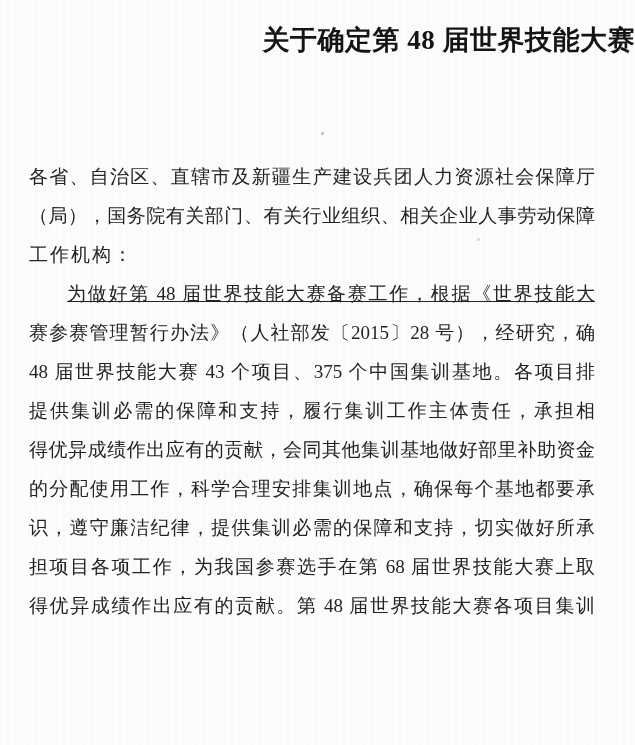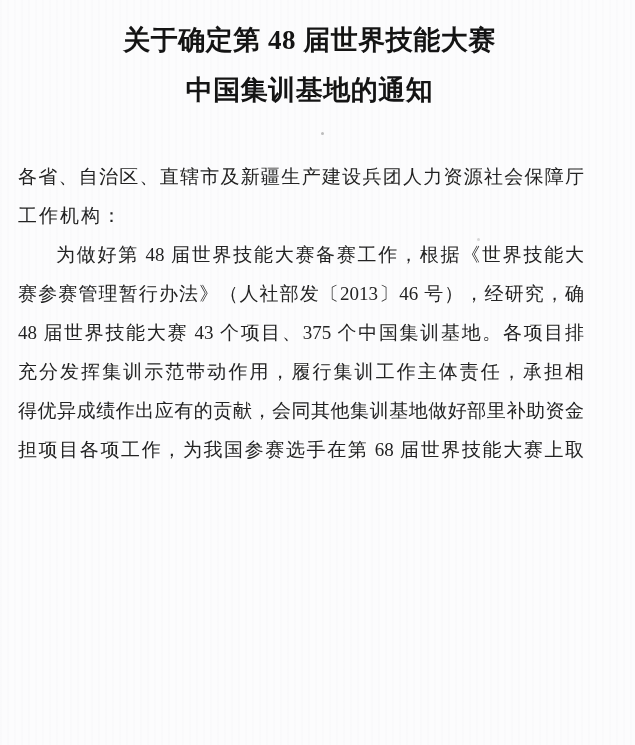--- a/index.html
+++ b/index.html
@@ -20,32 +20,32 @@
     background:
       repeating-linear-gradient(90deg,
         rgba(60,60,90,0.012) 0px, rgba(60,60,90,0.012) 2px,
         rgba(0,0,0,0) 2px, rgba(0,0,0,0) 7px),
       #fcfcfd;
   }
   .doc-title {
     position: absolute;
     top: 15px;
     left: 0;
-    right: 16px;
-    text-align: center;
+    right: 0;
+    text-align: right;
     font-size: 27px;
     font-weight: 700;
     line-height: 50px;
     color: #141414;
     letter-spacing: 0.5px;
   }
   .doc-body {
     position: absolute;
     top: 157px;
-    left: 18px;
+    left: 29px;
     width: 566px;
     font-size: 19px;
     color: #232323;
   }
   .para {
     margin: 0;
     padding: 0;
   }
   .line {
     height: 39px;
@@ -55,53 +55,57 @@
     text-align-last: justify;
     overflow: hidden;
   }
   .line.no-fill {
     text-align: center;
     text-align-last: left;
     letter-spacing: 2px;
   }
   .line.indent {
     text-indent: 2em;
+    text-decoration: underline;
   }
   .speck {
     position: absolute;
     border-radius: 50%;
     background: #9a9a9a;
     opacity: 0.65;
   }
   .speck-1 { left: 321px; top: 132px; width: 3px; height: 3px; }
   .speck-2 { left: 477px; top: 238px; width: 3px; height: 3px; opacity: 0.4; }
 </style>
 </head>
 <body>
 
 <div class="page">
 
   <div class="doc-title">
     <div>关于确定第 48 届世界技能大赛</div>
-    <div>中国集训基地的通知</div>
   </div>
 
   <div class="doc-body">
       <div class="para">
         <div class="line">各省、自治区、直辖市及新疆生产建设兵团人力资源社会保障厅</div>
+        <div class="line">（局），国务院有关部门、有关行业组织、相关企业人事劳动保障</div>
         <div class="line no-fill">工作机构：</div>
       </div>
       <div class="para">
         <div class="line indent">为做好第 48 届世界技能大赛备赛工作，根据《世界技能大</div>
-        <div class="line">赛参赛管理暂行办法》（人社部发〔2013〕46 号），经研究，确</div>
+        <div class="line">赛参赛管理暂行办法》（人社部发〔2015〕28 号），经研究，确</div>
         <div class="line">48 届世界技能大赛 43 个项目、375 个中国集训基地。各项目排</div>
-        <div class="line">充分发挥集训示范带动作用，履行集训工作主体责任，承担相</div>
+        <div class="line">提供集训必需的保障和支持，履行集训工作主体责任，承担相</div>
         <div class="line">得优异成绩作出应有的贡献，会同其他集训基地做好部里补助资金</div>
+        <div class="line">的分配使用工作，科学合理安排集训地点，确保每个基地都要承</div>
       </div>
       <div class="para">
+        <div class="line">识，遵守廉洁纪律，提供集训必需的保障和支持，切实做好所承</div>
         <div class="line">担项目各项工作，为我国参赛选手在第 68 届世界技能大赛上取</div>
+        <div class="line">得优异成绩作出应有的贡献。第 48 届世界技能大赛各项目集训</div>
       </div>
     </div>
 
   <div class="speck speck-1"></div>
   <div class="speck speck-2"></div>
 
 </div>
 
 </body></html>

